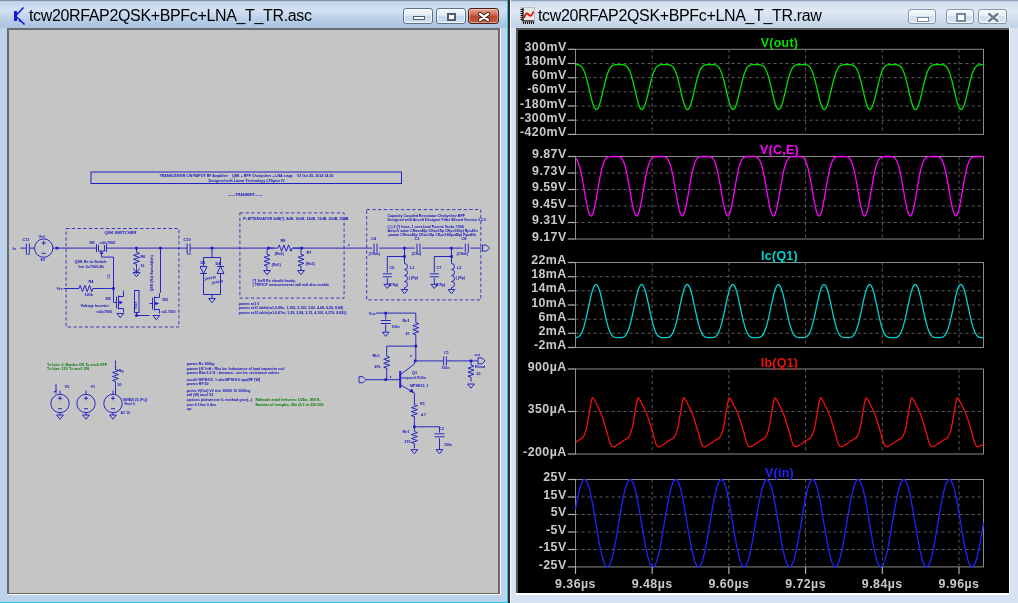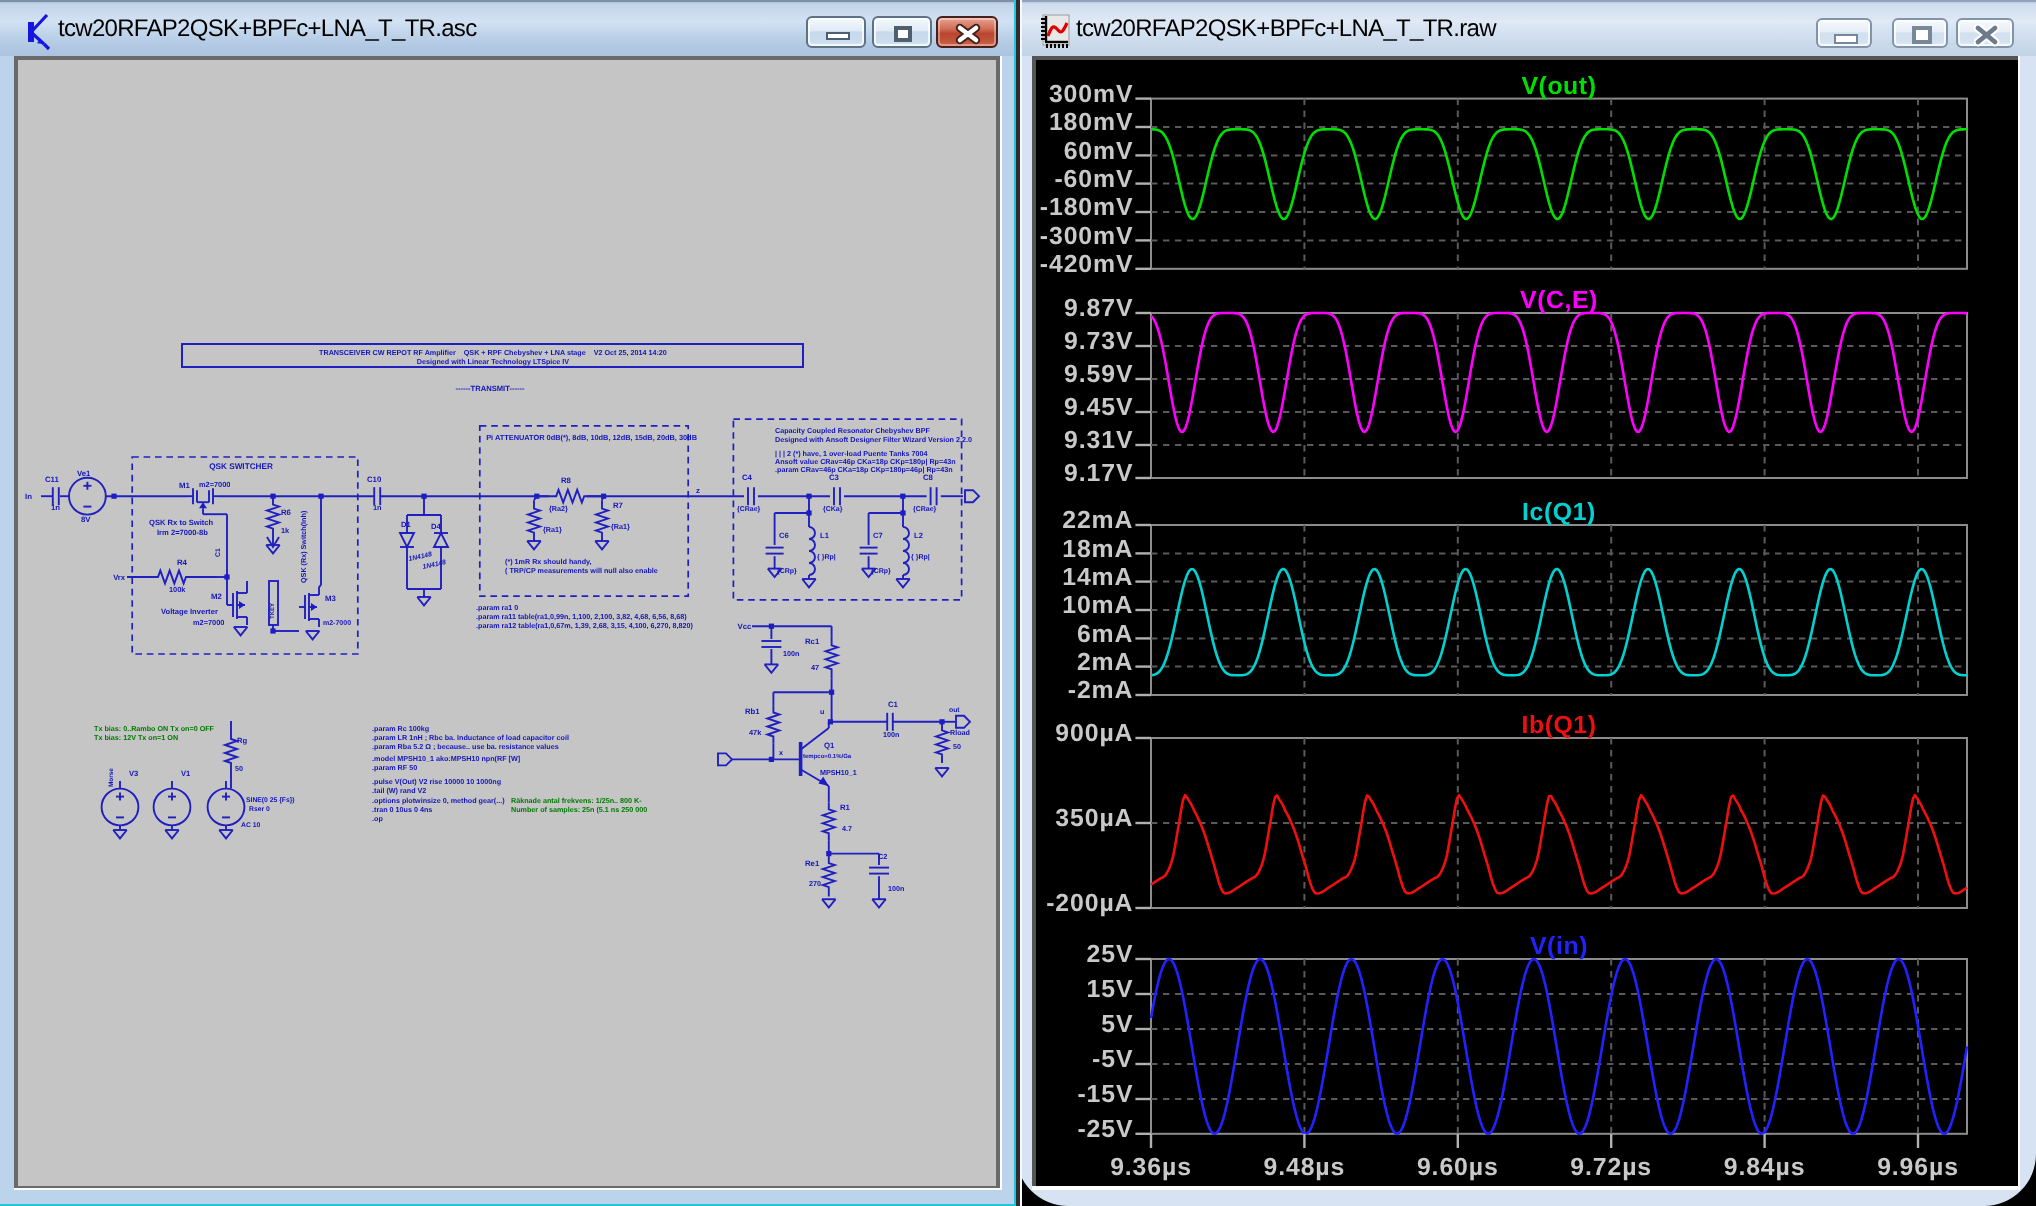--- a/index.html
+++ b/index.html
@@ -1,20 +1,20 @@
 <!DOCTYPE html>
 <html><head><meta charset="utf-8"><style>
 * { margin:0; padding:0; box-sizing:border-box; }
 body { width:1018px; height:603px; overflow:hidden; position:relative;
   font-family:"Liberation Sans", sans-serif; background:#000; }
 .win { position:absolute; }
 .tbar { position:absolute; left:0; top:0; right:0; height:28px;
   background:linear-gradient(180deg,#9db3cf 0,#c3d5ea 8%,#d2e2f3 38%,#c0d4ea 60%,#b2c9e3 82%,#aac3df 100%); }
 .tbar.inact { background:linear-gradient(180deg,#aebfd6 0,#d0ddee 8%,#e0e9f5 38%,#d3e0f0 60%,#c9d8ea 82%,#c2d3e7 100%); }
-.ttxt { position:absolute; top:6.5px; font-size:12px; letter-spacing:-0.35px; color:#000; white-space:nowrap; }
+.ttxt { position:absolute; top:6.5px; font-size:16px; letter-spacing:-0.35px; color:#000; white-space:nowrap; }
 .btn { position:absolute; border-radius:3px; }
 .bn { border:1px solid #5e7287;
   background:linear-gradient(180deg,#f4f8fc 0,#e1ebf6 45%,#c6d9ec 50%,#cadcee 85%,#d8e6f4 100%);
   box-shadow:inset 0 0 0 1px rgba(255,255,255,.75); }
 .bn.inact { border:1px solid #8194a9;
   background:linear-gradient(180deg,#f6f9fc 0,#e7eef7 45%,#d2e0ef 50%,#d5e2f0 85%,#e0eaf5 100%); }
 .bclose { border:1px solid #47201b;
   background:linear-gradient(180deg,#e8a494 0,#d06a52 40%,#b94730 55%,#c25239 80%,#cf6a50 100%);
   box-shadow:inset 0 0 0 1px rgba(255,255,255,.35); }
 svg text { font-family:"Liberation Sans", sans-serif; }
@@ -382,21 +382,21 @@
 <text x="255" y="400.9" font-size="3.6" fill="#007a00" text-anchor="start">Räknade antal frekvens:   1/25n..  800 K-</text>
 <text x="255" y="405.4" font-size="3.6" fill="#007a00" text-anchor="start">Number of samples:   25n (5.1 ns   250 000</text>
 </g>
     </svg>
 
   <div style="position:absolute;left:0;top:595px;width:508px;height:8px;background:#bcd3ec;"></div>
   <div style="position:absolute;left:0;top:601.5px;width:508px;height:1.5px;background:#22c5de;"></div>
   <div style="position:absolute;left:506.5px;top:0;width:1.5px;height:603px;background:#22c5de;"></div>
 </div>
 
-<div class="win" id="winR" style="left:508px;top:0;width:510px;height:603px;background:#d7e3f2;border-radius:26px;">
+<div class="win" id="winR" style="left:508px;top:0;width:510px;height:603px;background:#d7e3f2;">
   <div style="position:absolute;left:0;top:0;width:1.7px;height:603px;background:#2e2e2e;"></div>
   <div style="position:absolute;left:1.7px;top:0;width:1.6px;height:603px;background:#f8f8f8;"></div>
   <div class="tbar inact" style="left:3.3px;"></div>
   <div style="position:absolute;left:3.3px;top:0;width:507px;height:1px;background:#8fa2ba;"></div>
 
   <svg width="16" height="18" viewBox="0 0 16 18" style="position:absolute;left:11px;top:7px">
     <rect x="2.5" y="0.5" width="13" height="15" fill="#e8e8e8" stroke="#999" stroke-width="0.5"></rect>
     <g stroke="#000" stroke-width="1.2" fill="none">
       <line x1="4" y1="1" x2="4" y2="14"></line>
         <line x1="3.5" y1="14" x2="15" y2="14"></line>

